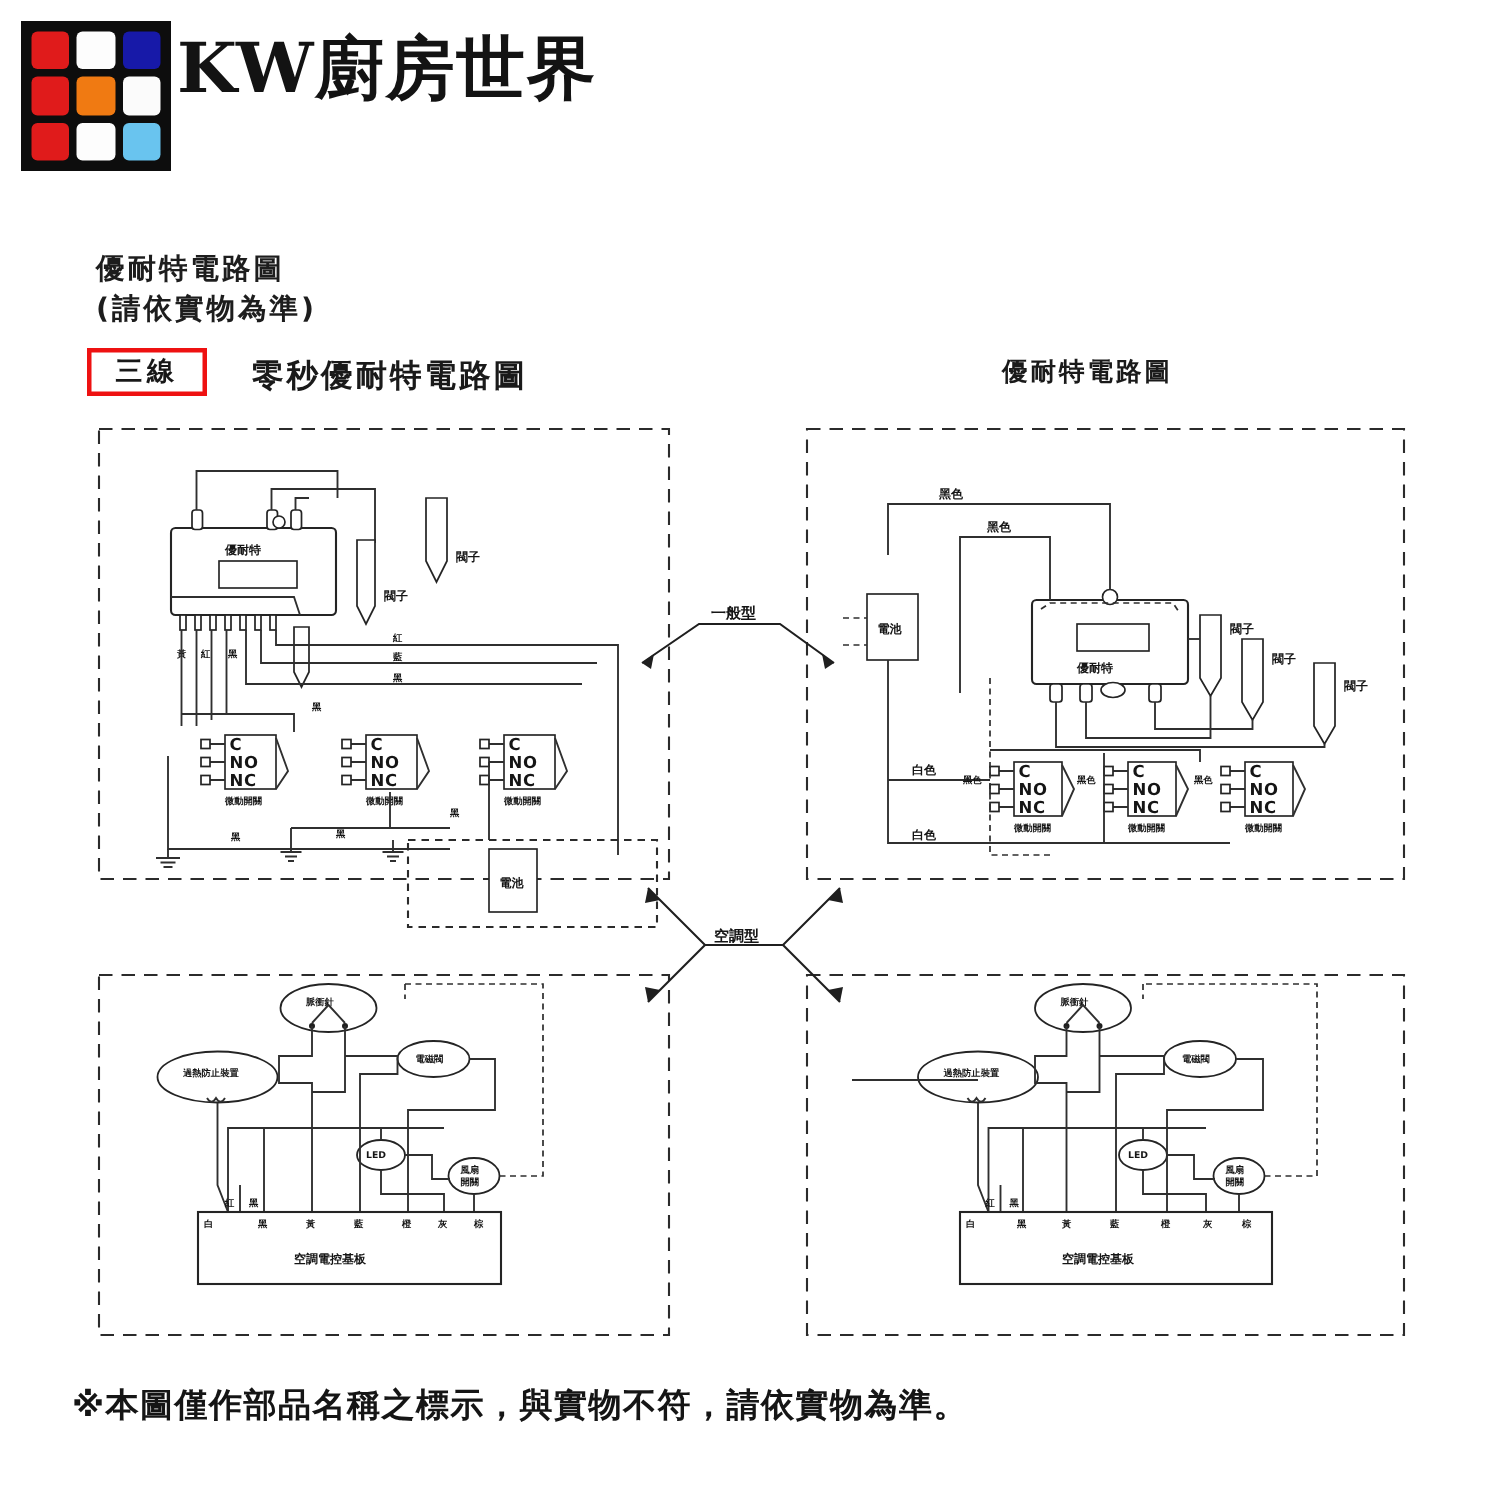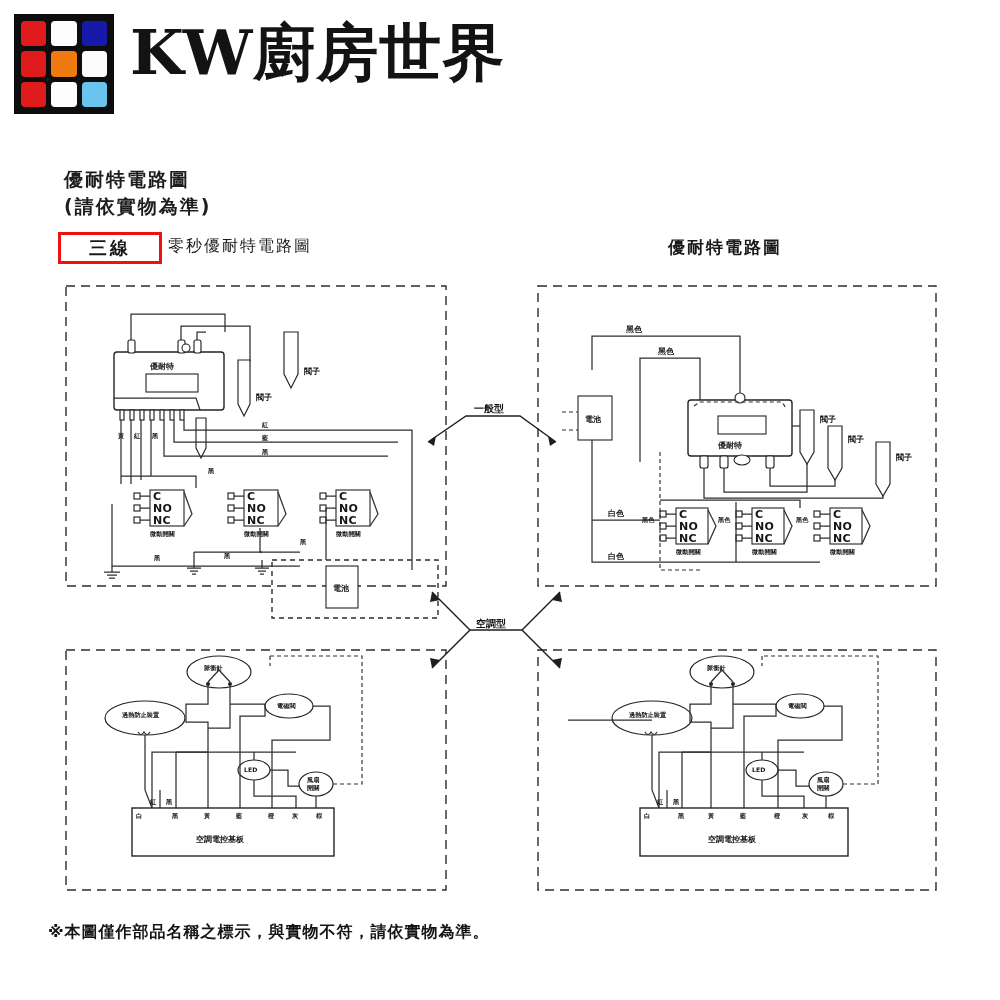--- a/index.html
+++ b/index.html
@@ -4,33 +4,33 @@
 <style>
   html,body{margin:0;padding:0;background:#ffffff;}
   body{width:1000px;height:1000px;font-family:"DejaVu Sans","Liberation Sans",sans-serif;color:#1a1a1a;overflow:hidden;position:relative;}
 
   
   #header{position:absolute;left:0;top:0;width:1000px;height:140px;}
   #logo-mark{position:absolute;left:14px;top:14px;width:100px;height:100px;background:#0d0d0d;display:grid;
              grid-template-columns:repeat(3,1fr);grid-template-rows:repeat(3,1fr);gap:5px;padding:7px;box-sizing:border-box;}
   .logo-cell{border-radius:4px;}
   #logo-text{position:absolute;left:118px;top:22px;font-family:"DejaVu Serif","Liberation Serif",serif;
-             font-weight:700;font-size:62px;letter-spacing:1px;line-height:1;color:#131313;white-space:nowrap;margin-left:12px;}
+             font-weight:700;font-size:46px;letter-spacing:1px;line-height:1;color:#131313;white-space:nowrap;}
 
   
   #title-block{position:absolute;left:64px;top:166px;}
   .title-line{font-size:19px;font-weight:700;letter-spacing:2px;line-height:1.42;color:#1d1d1d;}
-  #three-wire-badge{position:absolute;left:58px;top:232px;width:104px;height:32px;border:3px solid #ee1111;
-                    background:#fff;display:flex;align-items:center;justify-content:center;box-sizing:border-box;}
+  #three-wire-badge{position:absolute;left:58px;top:232px;width:80px;height:32px;border:3px solid #ee1111;
+                    background:#fff;display:flex;align-items:flex-start;justify-content:center;box-sizing:border-box;}
   #three-wire-badge span{font-size:18px;font-weight:700;letter-spacing:3px;color:#181818;}
-  #left-diagram-title{position:absolute;left:168px;top:236px;font-size:16px;font-weight:400;letter-spacing:2px;}
+  #left-diagram-title{position:absolute;left:168px;top:236px;font-size:21px;font-weight:700;letter-spacing:2px;}
   #right-diagram-title{position:absolute;left:668px;top:236px;font-size:17px;font-weight:700;letter-spacing:2px;}
 
   
-  #footer-note{position:absolute;left:48px;top:922px;font-size:16px;font-weight:700;letter-spacing:1px;color:#151515;}
+  #footer-note{position:absolute;left:48px;top:922px;font-size:22px;font-weight:700;letter-spacing:1px;color:#151515;}
 
   
   #schematic{position:absolute;left:0;top:270px;width:1000px;height:640px;}
   #schematic svg{display:block;}
 
   .pnl{fill:none;stroke:#2b2b2b;stroke-width:1.4;stroke-dasharray:9 6;}
   .wire{fill:none;stroke:#2f2f2f;stroke-width:1.25;}
   .wire-d{fill:none;stroke:#2f2f2f;stroke-width:1.15;stroke-dasharray:4 3;}
   .box{fill:#ffffff;stroke:#242424;stroke-width:1.4;}
   .box-l{fill:#ffffff;stroke:#242424;stroke-width:1.1;}

